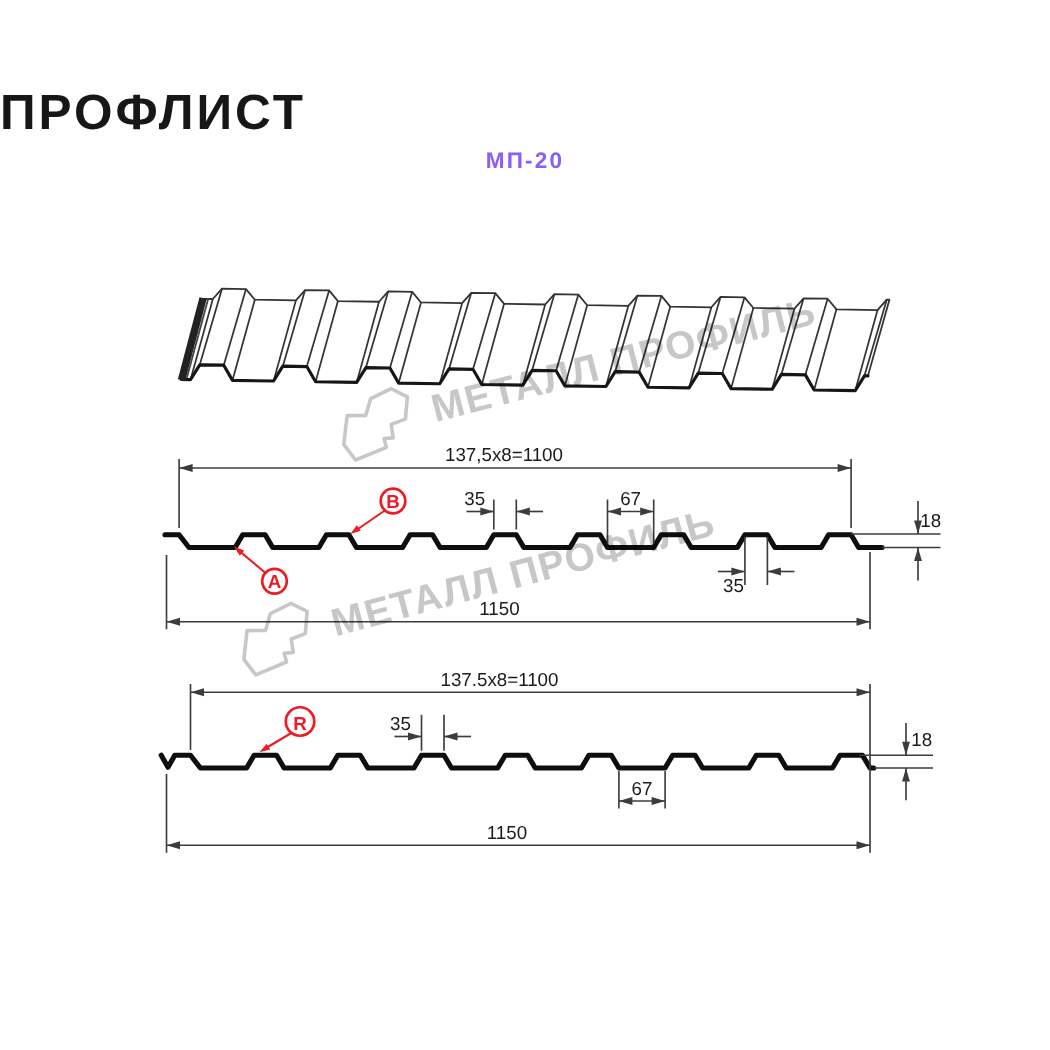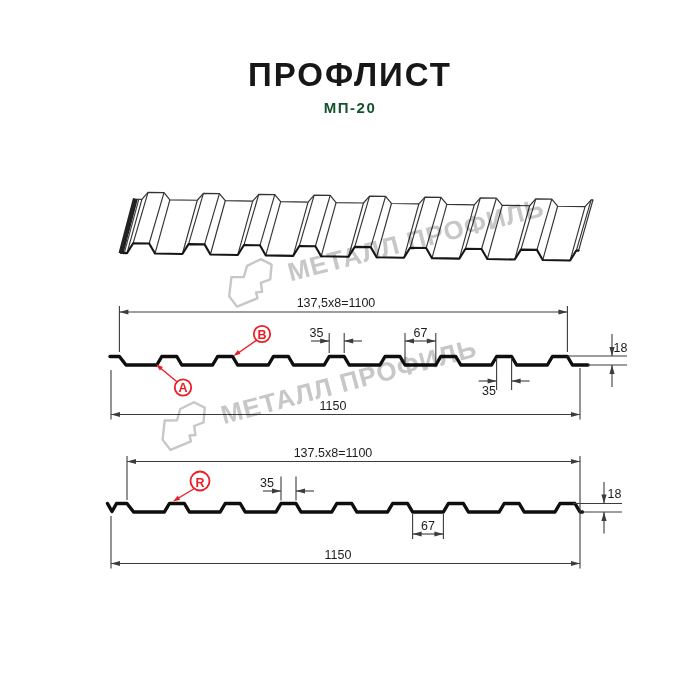--- a/index.html
+++ b/index.html
@@ -1,21 +1,21 @@
 <!DOCTYPE html>
 <html><head>
 <meta charset="utf-8">
 <style>
   html,body{margin:0;padding:0;background:#fff;}
   .canvas{position:relative;width:700px;height:700px;background:#ffffff;overflow:hidden;
           font-family:"Liberation Sans",sans-serif;}
-  .title{position:absolute;top:56px;left:0;width:700px;text-align:center;
+  .title{position:absolute;top:56px;left:0;width:700px;text-align:left;
          font-size:33px;font-weight:bold;letter-spacing:2px;color:#171717;}
   .subtitle{position:absolute;top:99px;left:0;width:700px;text-align:center;
-         font-size:15px;font-weight:bold;letter-spacing:1.5px;color:#14532d;}
+         font-size:15px;font-weight:bold;letter-spacing:1.5px;color:#8b5cf6;}
   .footnote{position:absolute;top:617px;left:0;width:700px;text-align:center;
          font-size:17px;font-weight:bold;letter-spacing:0.8px;color:#333;}
   svg.dwg{position:absolute;left:0;top:0;}
   .dim{font-family:"Liberation Sans",sans-serif;font-size:12.5px;fill:#1c1c1c;}
   .redletter{font-family:"Liberation Sans",sans-serif;font-size:12.5px;font-weight:bold;}
   .wm{position:absolute;display:flex;align-items:center;gap:10px;mix-blend-mode:multiply;
       pointer-events:none;}
   .wm1{left:219px;top:226px;transform:rotate(-14.5deg);}
   .wm2{left:152px;top:368px;transform:rotate(-15deg);}
   .wmtext{font-size:26px;font-weight:bold;letter-spacing:1px;color:#c7c7c7;white-space:nowrap;}

